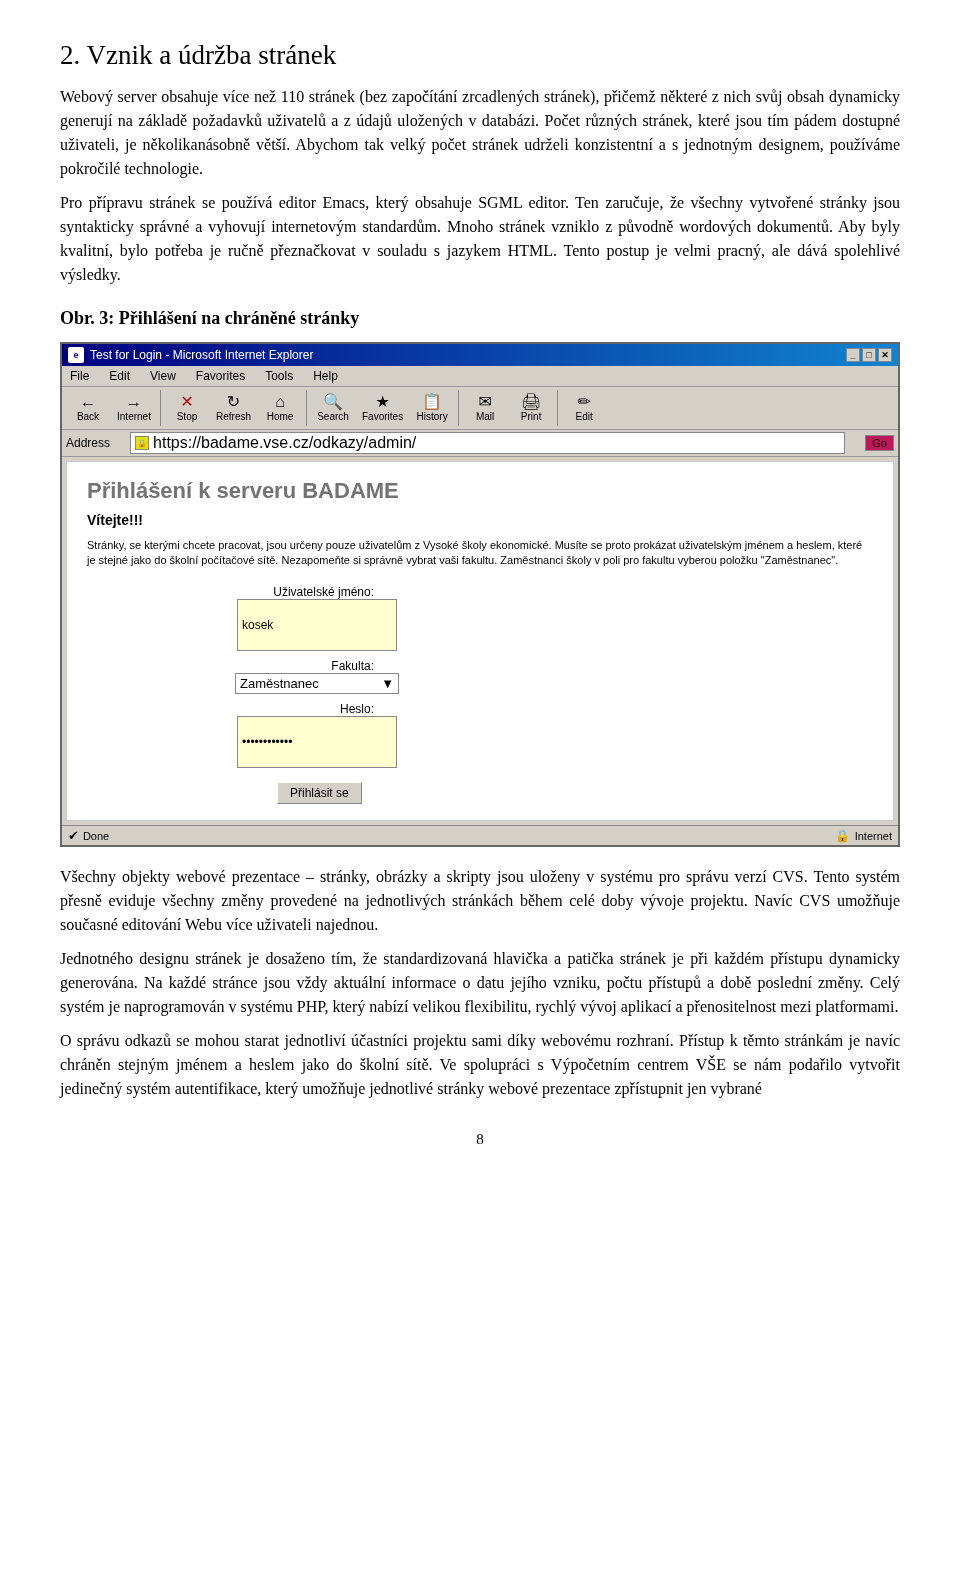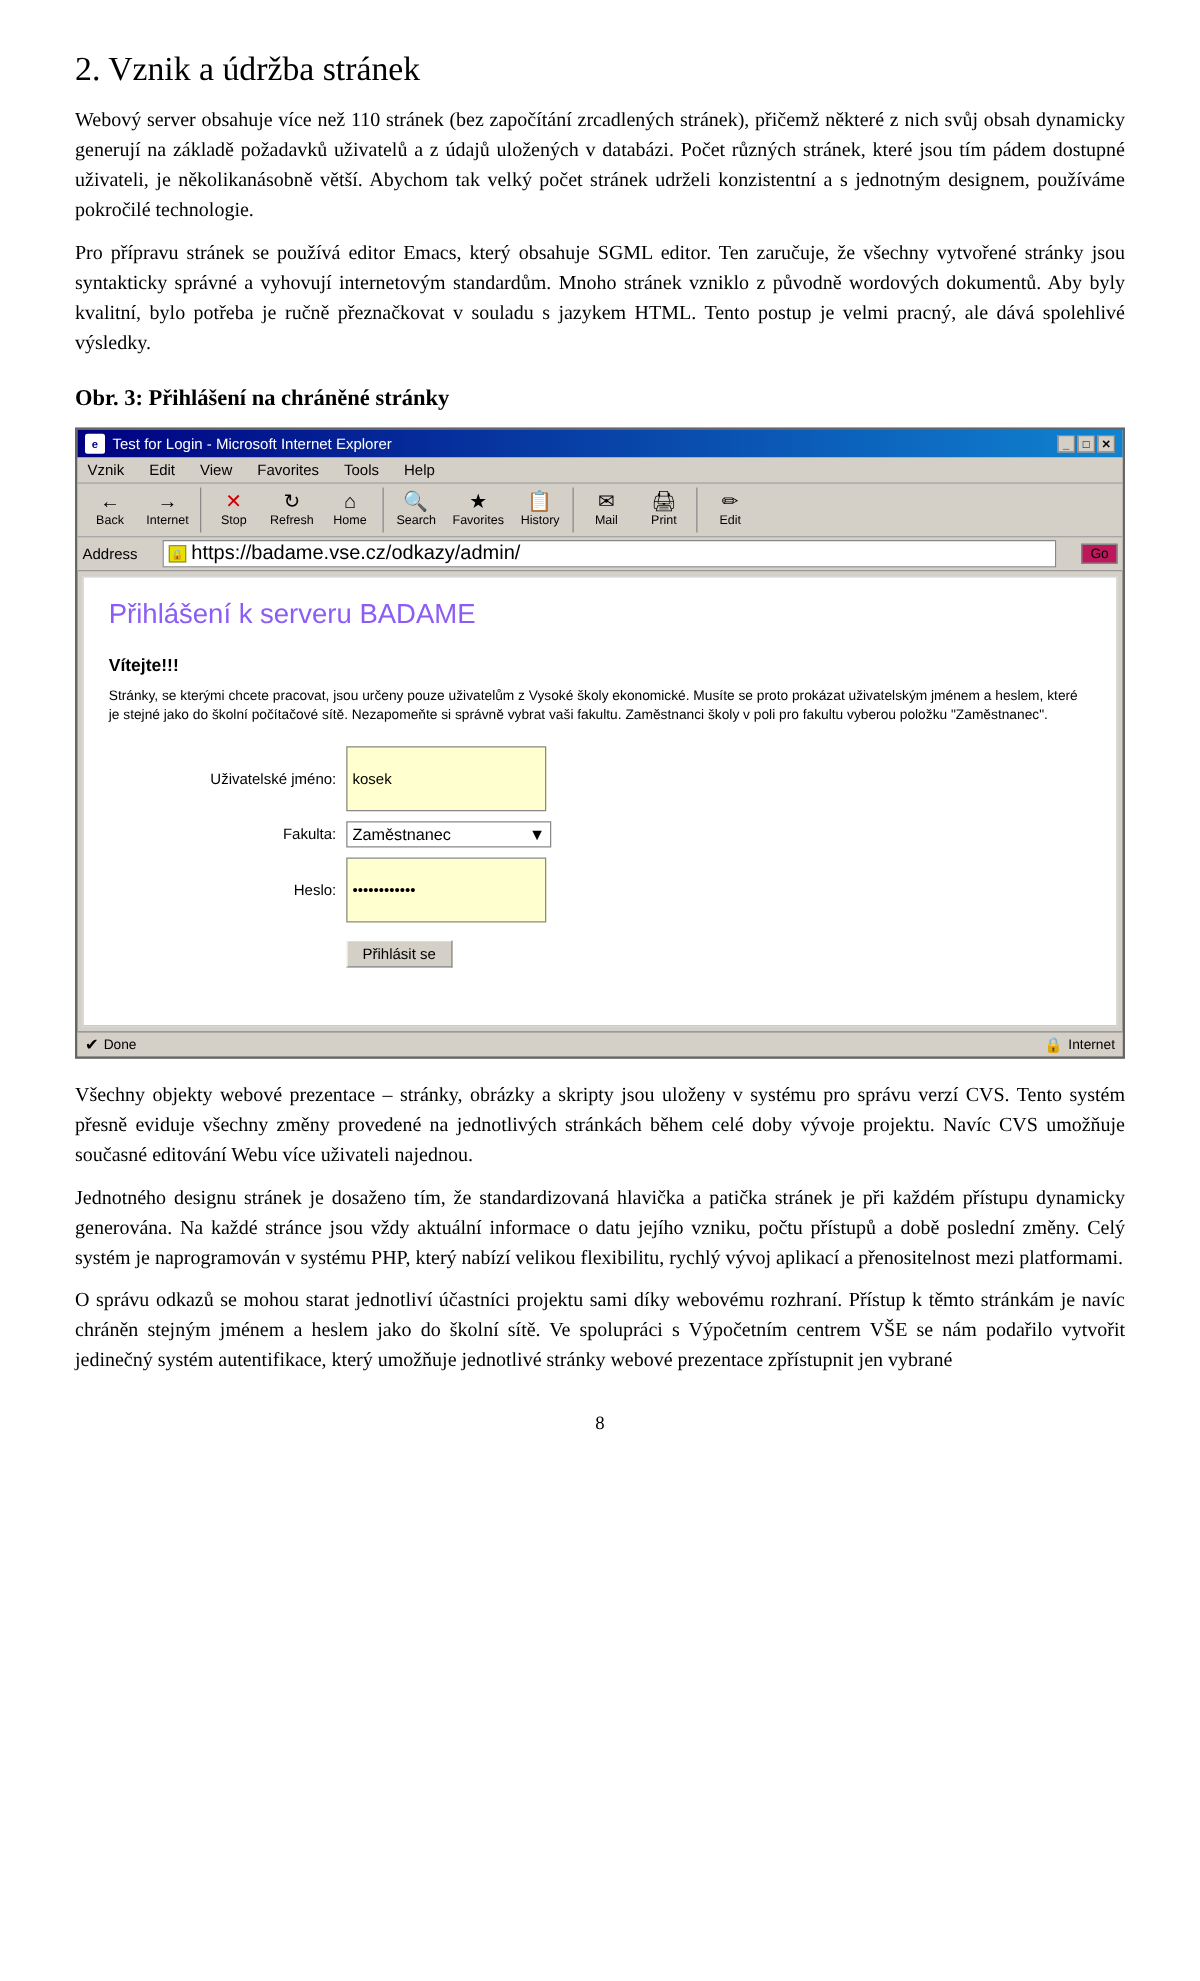--- a/index.html
+++ b/index.html
@@ -166,43 +166,44 @@
       background: white;
       margin: 4px;
       padding: 16px 20px;
       min-height: 360px;
       border: 1px solid #ccc;
       font-family: Arial, sans-serif;
       font-size: 12px;
     }
     .login-title {
       font-size: 22px;
-      font-weight: normal;
-      margin-bottom: 20px;
-      color: #8b5cf6;
+      font-weight: bold;
+      margin-bottom: 8px;
+      color: #737373;
     }
     .login-welcome {
       font-size: 14px;
       font-weight: bold;
       margin-bottom: 10px;
     }
     .login-desc {
       font-size: 11px;
       margin-bottom: 16px;
       line-height: 1.4;
     }
     .login-form {
       width: 340px;
       margin-left: 60px;
     }
     .form-row {
       display: flex;
       align-items: center;
       margin-bottom: 8px;
       font-size: 12px;
+      flex-direction: column;
     }
     .form-label {
       width: 130px;
       text-align: right;
       padding-right: 8px;
       color: #000;
     }
     .form-input {
       border: 1px solid #888;
       background: #ffffd0;
@@ -282,21 +283,21 @@
       <span>Test for Login - Microsoft Internet Explorer</span>
     </div>
     <div class="browser-titlebar-buttons">
       <span class="titlebar-btn">_</span>
       <span class="titlebar-btn">□</span>
       <span class="titlebar-btn">✕</span>
     </div>
   </div>
 
   <div class="browser-menubar">
-    <span>Vznik</span>
+    <span>File</span>
     <span>Edit</span>
     <span>View</span>
     <span>Favorites</span>
     <span>Tools</span>
     <span>Help</span>
   </div>
 
   <div class="browser-toolbar">
     <div class="tb-btn">
       <span class="tb-btn-icon">←</span>

